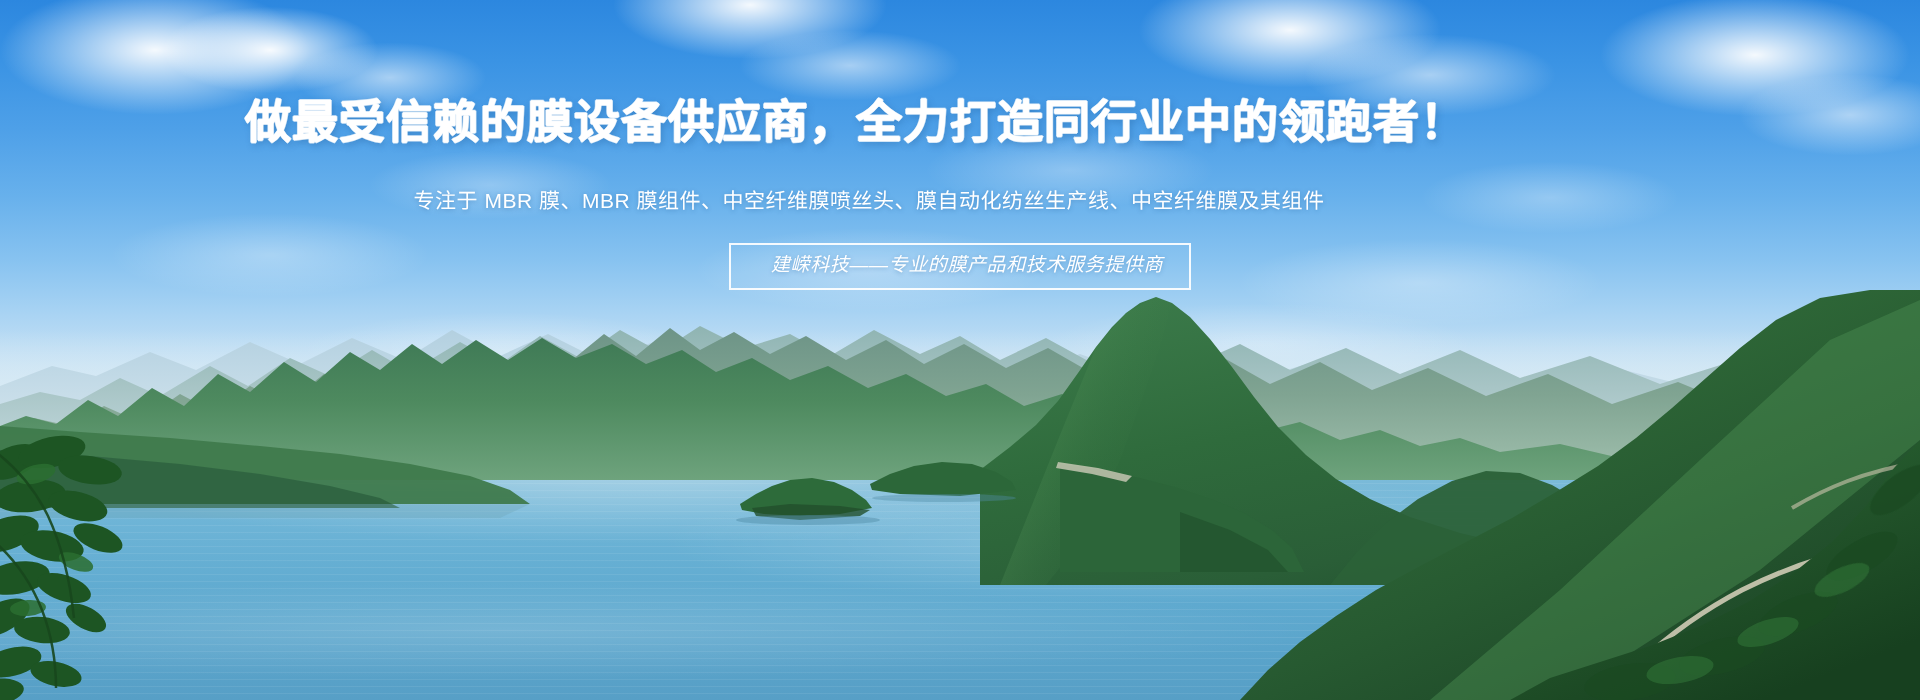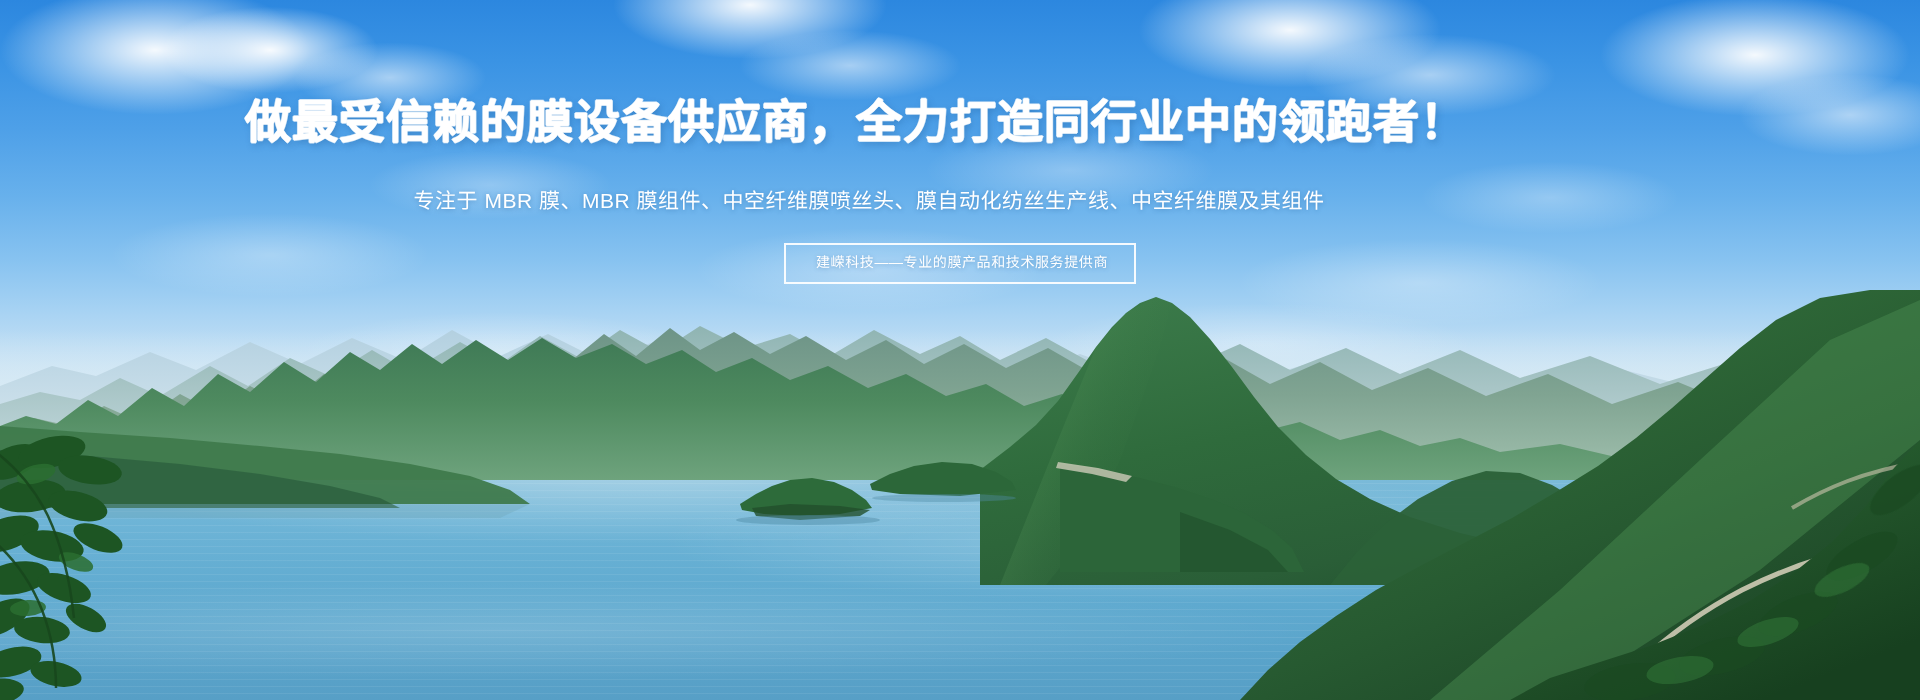--- a/index.html
+++ b/index.html
@@ -160,28 +160,29 @@
     position: absolute;
     left: 0;
     top: 243px;
     width: 1920px;
     display: flex;
     justify-content: center;
   }
   .tagline {
     display: inline-block;
     border: 2px solid rgba(255,255,255,.92);
-    padding: 9px 26px 11px 30px;
-    font-size: 14px;
+    padding: 9px 26px 11px 40px;
+    font-size: 19px;
     line-height: 1.2;
     color: #ffffff;
     letter-spacing: .6px;
     white-space: nowrap;
     text-shadow: 0 1px 4px rgba(40,100,160,.4);
     background: rgba(255,255,255,.02);
+    font-style: italic;
   }
 
   
   .foliage-left {
     position: absolute;
     left: -10px;
     top: 430px;
     width: 210px;
     height: 270px;
     z-index: 30;

